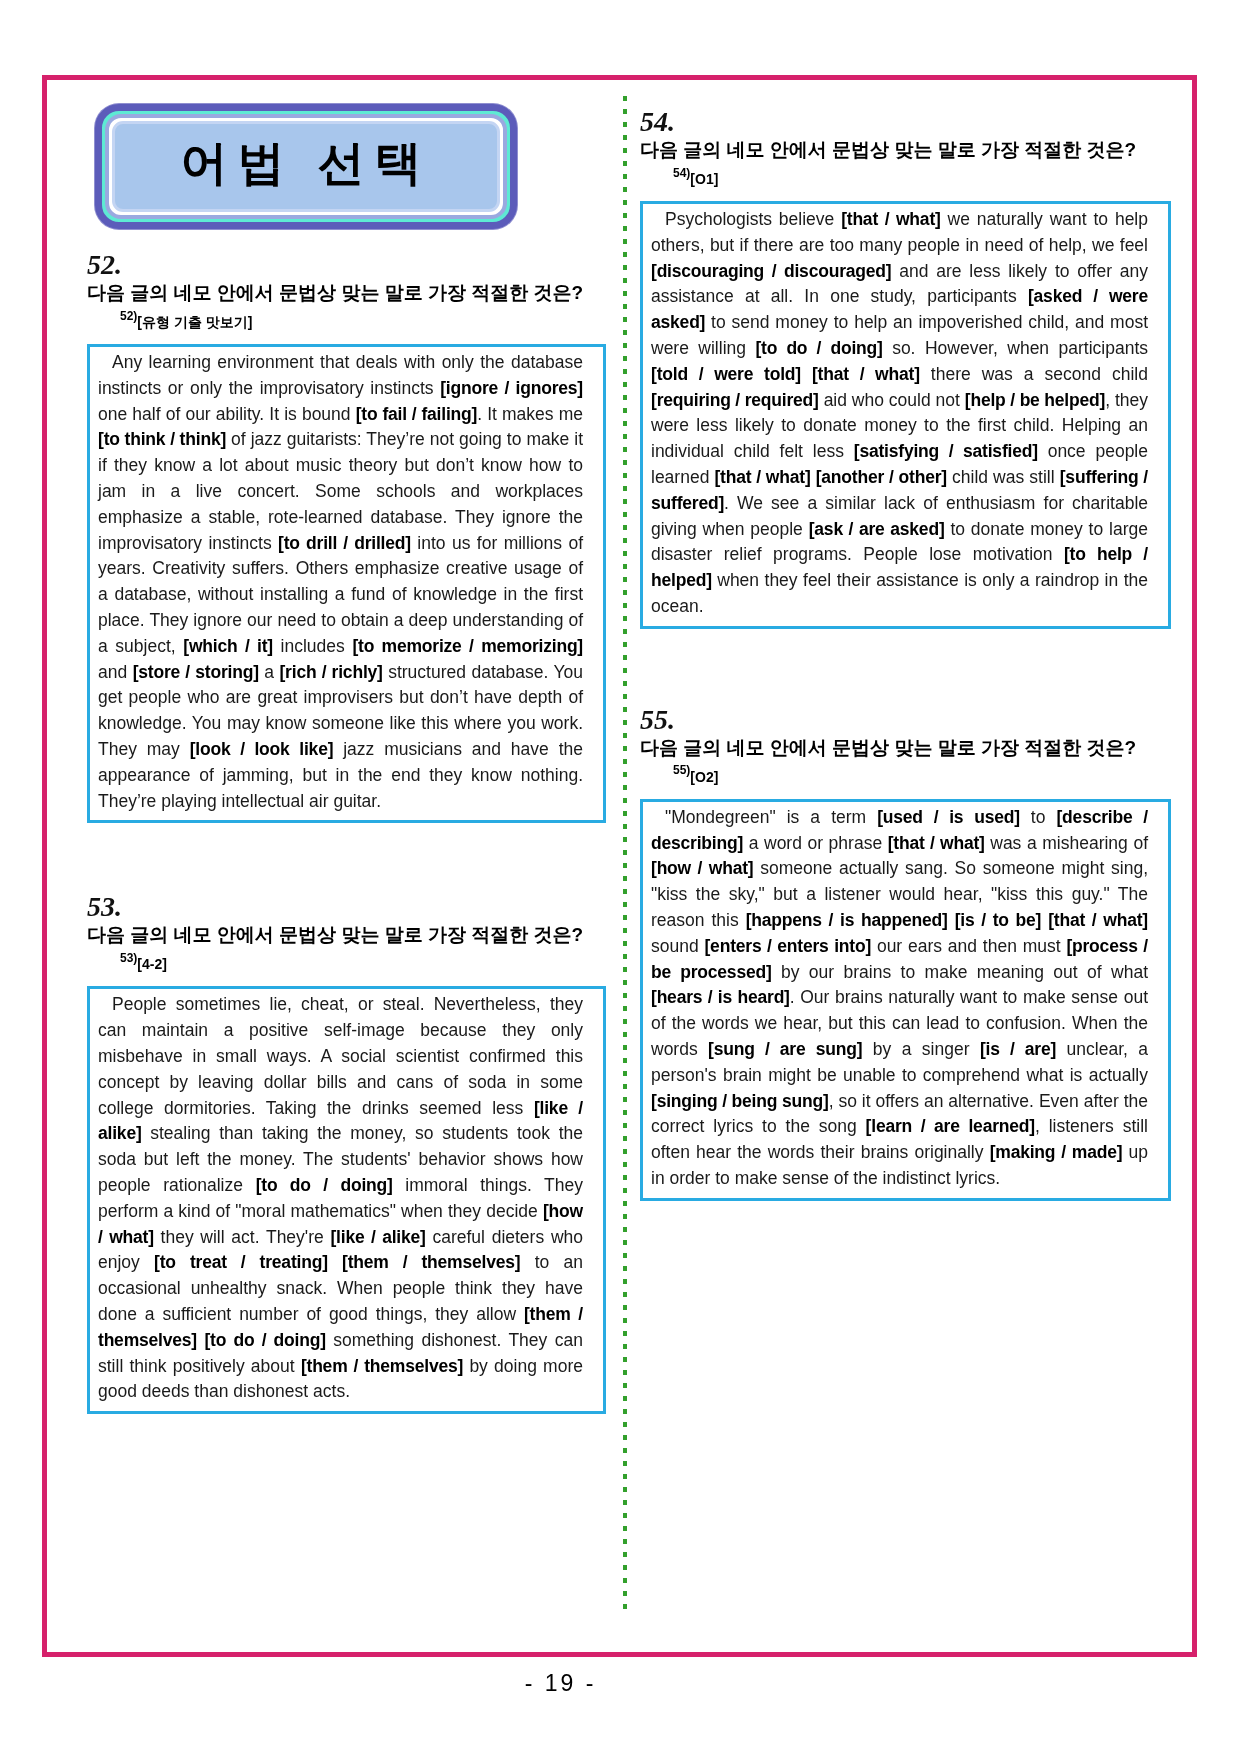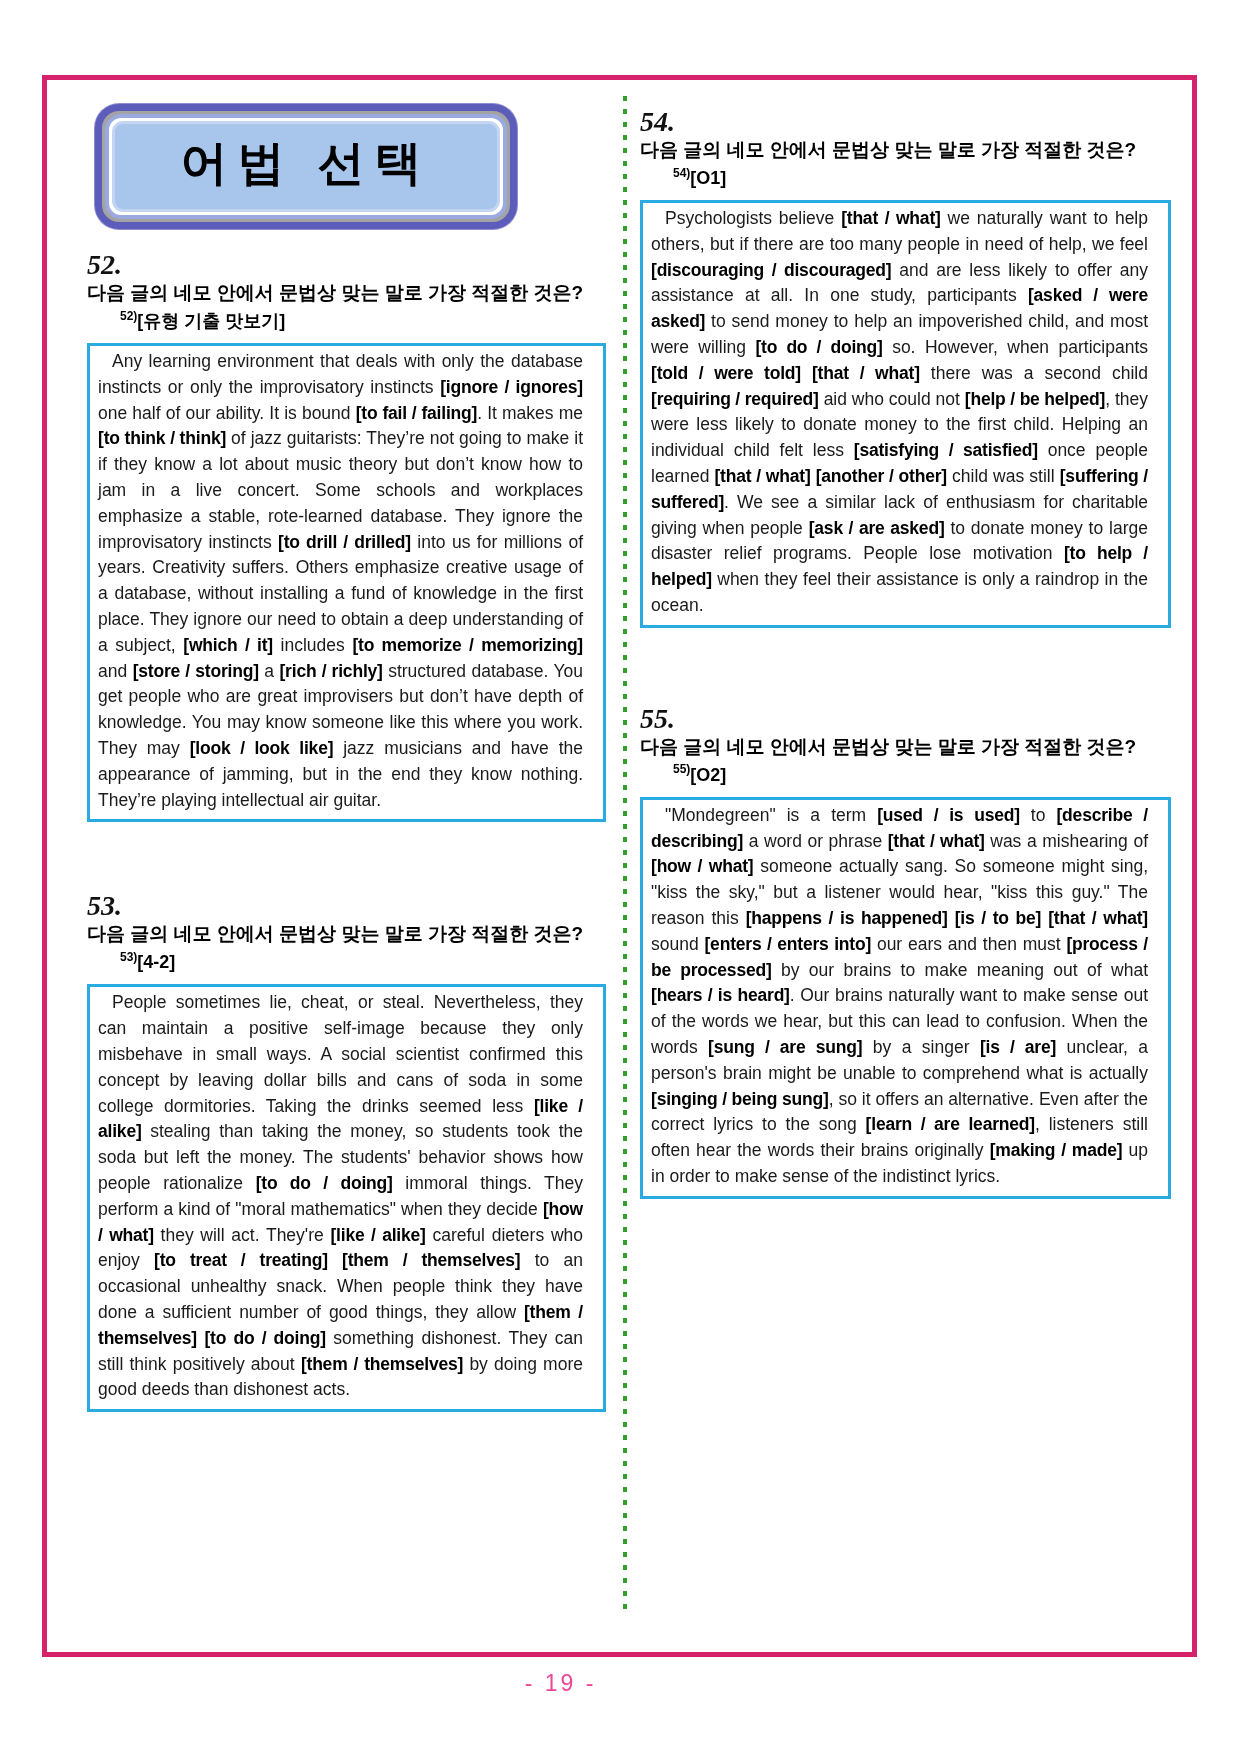--- a/index.html
+++ b/index.html
@@ -25,21 +25,21 @@
   .col-left  { left:40px;  width:519px; }
   .col-right { left:593px; width:531px; }
 
   
   .title-outer {
     margin:24px 0 0 8px;
     width:402px;
     border:7px solid #5c5cba;
     border-radius:24px;
     padding:3px;
-    background:#a3a3a3;
+    background:#5eead4;
     box-shadow:0 0 0 1px #8f8fd0;
   }
   .title-mid {
     border:4px solid #9aa9e0;
     border-radius:16px;
     padding:3px;
     background:#ffffff;
   }
   .title-inner {
     border:3px solid #c4d5f3;
@@ -60,21 +60,21 @@
     font-style:italic; font-weight:700;
     font-size:28px; line-height:28px;
     margin-right:6px; white-space:nowrap;
   }
   .q-prompt {
     font-size:19px; line-height:28px;
     font-weight:700; color:#000;
     word-break:keep-all;
   }
   .q-fn { font-size:12px; font-weight:700; vertical-align:super; line-height:0;padding-left:33px; }
-  .q-tag { font-size:18px; font-weight:700; }
+  .q-tag { font-size:14px; font-weight:700; }
 
   .passage-box {
     border:3px solid #29abe2;
     margin-top:8px;
     padding:3px 20px 6px 8px;
     background:#ffffff;
     box-sizing:border-box;
   }
   .passage {
     margin:0;
@@ -88,21 +88,21 @@
 
   
   .s52 { margin-top:22px; }
   .s53 { margin-top:70px; }
   .s54 { margin-top:28px; }
   .s55 { margin-top:77px; }
 
   .footer {
     position:absolute; left:0; top:1670px; width:1121px;
     text-align:center;
-    font-size:23px; letter-spacing:3px; color:#ec4899;
+    font-size:23px; letter-spacing:3px; color:#000000;
   }
 </style>
 </head>
 <body>
 
 <div class="frame">
   <div class="divider"></div>
 
   <div class="col col-left">
 

